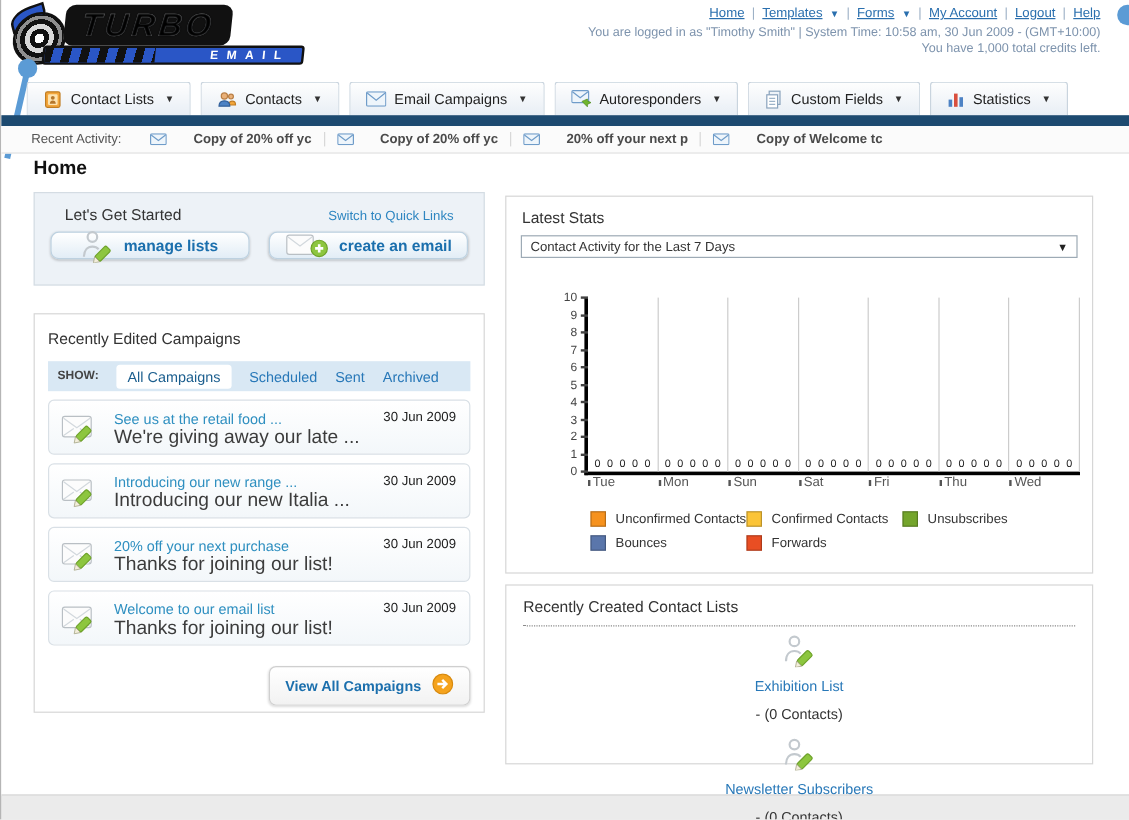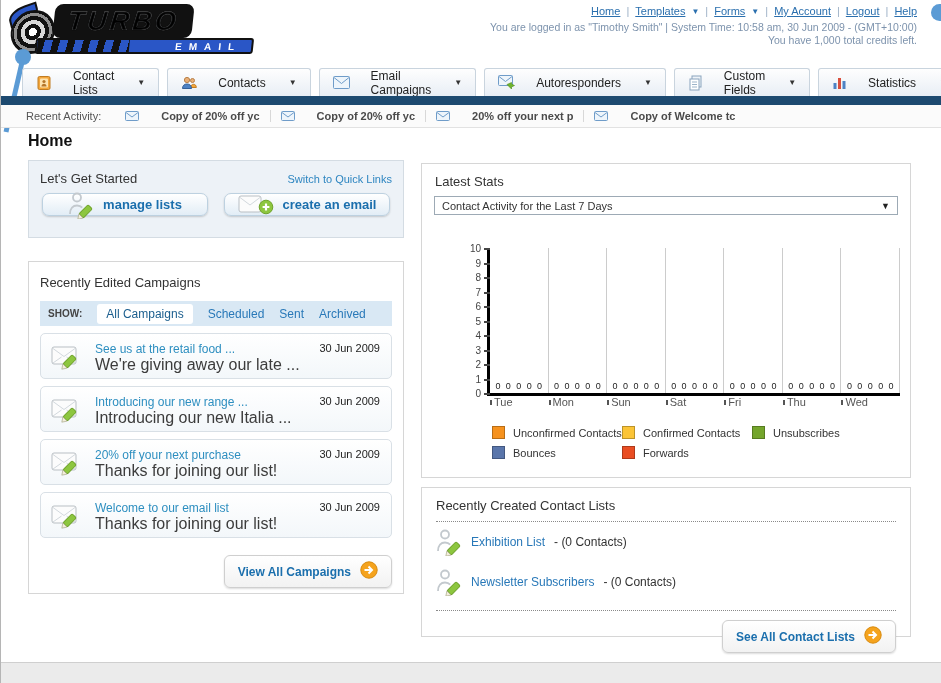--- a/index.html
+++ b/index.html
@@ -27,40 +27,40 @@
   .top-links .sep { color:#9db1c6; }
   .caret { font-size:8px; color:#2a6fae; }
   .login-line { position:absolute; top:21px; right:24px; font-size:10.5px; color:#7d93ad; }
   .credits-line { position:absolute; top:34px; right:24px; font-size:10.5px; color:#7d93ad; }
   .corner-dot { position:absolute; top:4px; right:-7px; width:17px; height:17px; border-radius:50%; background:#5b9bd5; }
 
   .pin { position:absolute; left:0; top:46px; width:34px; height:88px; }
 
   
   .tabs-row { position:absolute; top:68px; left:21px; display:flex; gap:8px; height:28px; }
-  .tab { display:flex; align-items:center; gap:21px; padding:0 13px; background:linear-gradient(#fefefe,#e8eef5);
+  .tab { display:flex; align-items:center; gap:7px; padding:0 13px; background:linear-gradient(#fefefe,#e8eef5);
     border:1px solid #c9d4de; border-bottom:none; border-radius:3px 3px 0 0; font-size:12px; color:#222; cursor:pointer; }
   .tab .tab-caret { font-size:8px; color:#333; margin-left:2px; }
   .navy-bar { position:absolute; top:96px; left:0; width:941px; height:9px; background:#1d4a70; }
 
   
   .activity-bar { position:absolute; top:105px; left:0; width:941px; height:23px; display:flex; align-items:center;
     padding-left:25px; font-size:11px; color:#555; background:#fbfbfb; border-bottom:1px solid #e2e2e2; }
   .activity-label { margin-right:14px; color:#555; }
   .act-item { display:flex; align-items:center; gap:22px; padding:0 10px; border-right:1px solid #d8d8d8; cursor:pointer;font-weight:bold; }
   .act-item:last-child { border-right:none; }
   .act-item a { color:#4a4a4a; text-decoration:none; white-space:nowrap; }
 
   .home-title { position:absolute; top:132px; left:27px; font-size:16px; font-weight:bold; color:#111; }
 
   .panel-title { font-size:13px; color:#333; }
 
   
   .panel-gs { position:absolute; top:160px; left:27px; width:376px; height:78px; background:#edf2f7; border:1px solid #d4dce3; }
-  .gs-head { display:flex; justify-content:space-between; align-items:baseline; padding:10px 11px 7px; }
+  .gs-head { display:flex; justify-content:space-between; align-items:baseline; padding:10px 25px 7px; }
   .gs-link { font-size:11px; color:#2e86c1; cursor:pointer; }
   .gs-buttons { display:flex; gap:16px; padding:0 13px; }
   .gs-btn { flex:1; height:23px; border-radius:7px; background:linear-gradient(#ffffff,#e2edf6); border:1px solid #bdd1e0;
     box-shadow:0 1px 2px rgba(0,0,0,.18); color:#1b6fad; font-weight:bold; font-size:13px;
     display:flex; align-items:center; justify-content:center; gap:9px; cursor:pointer; }
 
   
   .panel-camp { position:absolute; top:261px; left:27px; width:376px; height:333px; background:#fff; border:1px solid #d6d6d6; padding:13px 11px 0; }
   .show-bar { margin-top:11px; background:#d9e8f4; padding:4px 8px; display:flex; align-items:center; gap:15px; height:25px; }
   .show-label { font-size:10px; font-weight:bold; color:#444; }
@@ -92,21 +92,21 @@
   .xlabels { position:absolute; top:100%; margin-top:3px; left:0; right:0; display:flex; }
   .xlabel { flex:1; display:flex; flex-direction:row; align-items:center; gap:2px; font-size:11px; color:#555; }
   .xlabel .tickmark { width:2px; height:5px; background:#555; }
   .legend { position:absolute; left:70px; top:262px; width:390px; display:grid; grid-template-columns:repeat(3,1fr); row-gap:7px; }
   .legend-item { display:flex; align-items:center; gap:8px; font-size:11px; color:#333; }
   .legend-swatch { width:13px; height:13px; border:1px solid rgba(0,0,0,.25); }
 
   
   .panel-lists { position:absolute; top:487px; left:420px; width:490px; height:150px; background:#fff; border:1px solid #d6d6d6; padding:10px 14px 0; }
   .dotted { border-bottom:1px dotted #8a8a8a; margin-top:8px; }
-  .list-item { display:flex; align-items:center; gap:9px; padding:6px 0; font-size:12px; }
+  .list-item { display:flex; align-items:center; gap:9px; padding:6px 0; font-size:12px;flex-direction:column; }
   .list-item a { color:#2878b8; text-decoration:none; cursor:pointer; }
   .list-suffix { color:#333; }
   .see-all-row { display:flex; justify-content:flex-end; margin-top:9px; }
 </style>
 </head>
 <body>
 
 <div class="page">
   <div class="content-sheet"></div>
 

